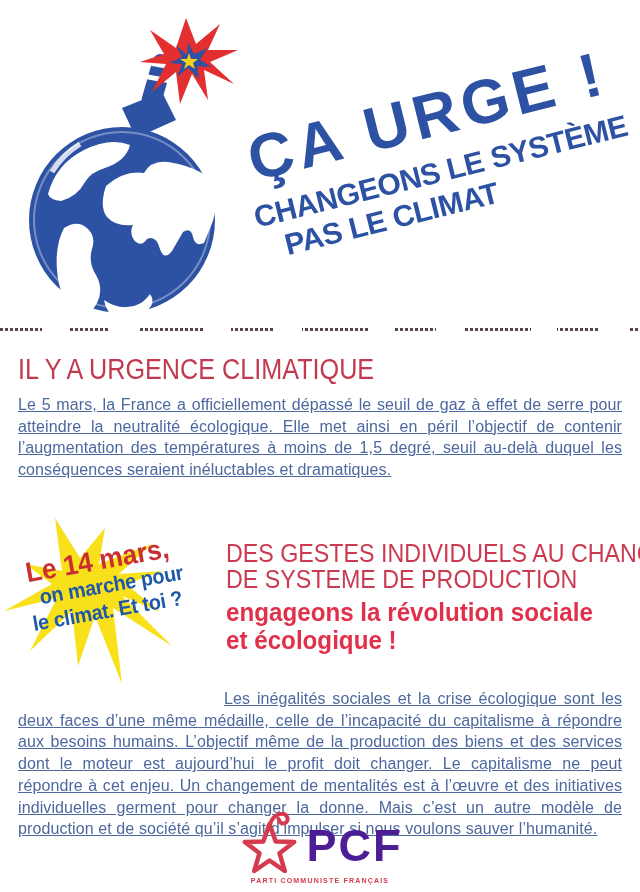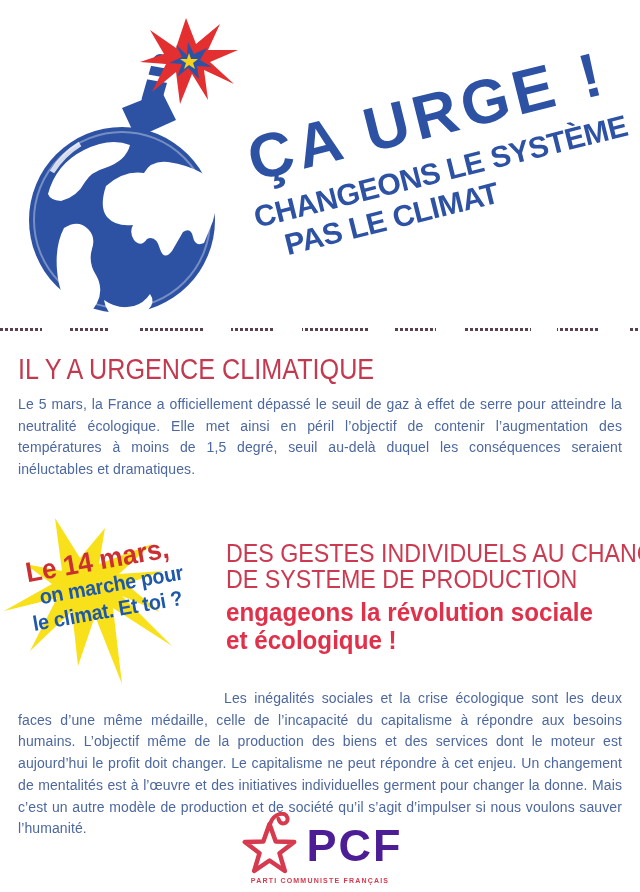--- a/index.html
+++ b/index.html
@@ -29,22 +29,22 @@
       repeating-linear-gradient(90deg, #5a4150 0 3px, rgba(255,255,255,0) 3px 5px);
   }
   
   .h1{
     position:absolute;left:18px;top:352px;
     font-size:30px;font-weight:400;color:#c23a50;letter-spacing:0;
     transform:scaleX(0.84);transform-origin:0 0;white-space:nowrap;
   }
   .copy1{position:absolute;left:18px;top:394px;width:604px;}
   .copy1 p, .copy2{
-    margin:0;font-size:14px;line-height:21.7px;color:#4d689f;
-    text-align:justify;letter-spacing:0.1px;
+    margin:0;font-size:16px;line-height:21.7px;color:#4d689f;
+    text-align:justify;letter-spacing:0.1px;text-decoration:underline;
   }
   
   .burst{position:absolute;left:0;top:514px;width:225px;height:184px;}
   .burst svg{position:absolute;left:0;top:0;}
   .burst-text{
     position:absolute;left:16px;top:46px;
     transform:rotate(-10deg) scaleX(0.94);transform-origin:0 0;white-space:nowrap;
   }
   .bl1{color:#cb2f33;font-size:28px;font-weight:700;padding-left:8px;line-height:1.05;}
   .bl2{color:#1e58a8;font-size:21px;font-weight:700;padding-left:18px;line-height:1.15;letter-spacing:-0.3px;}

